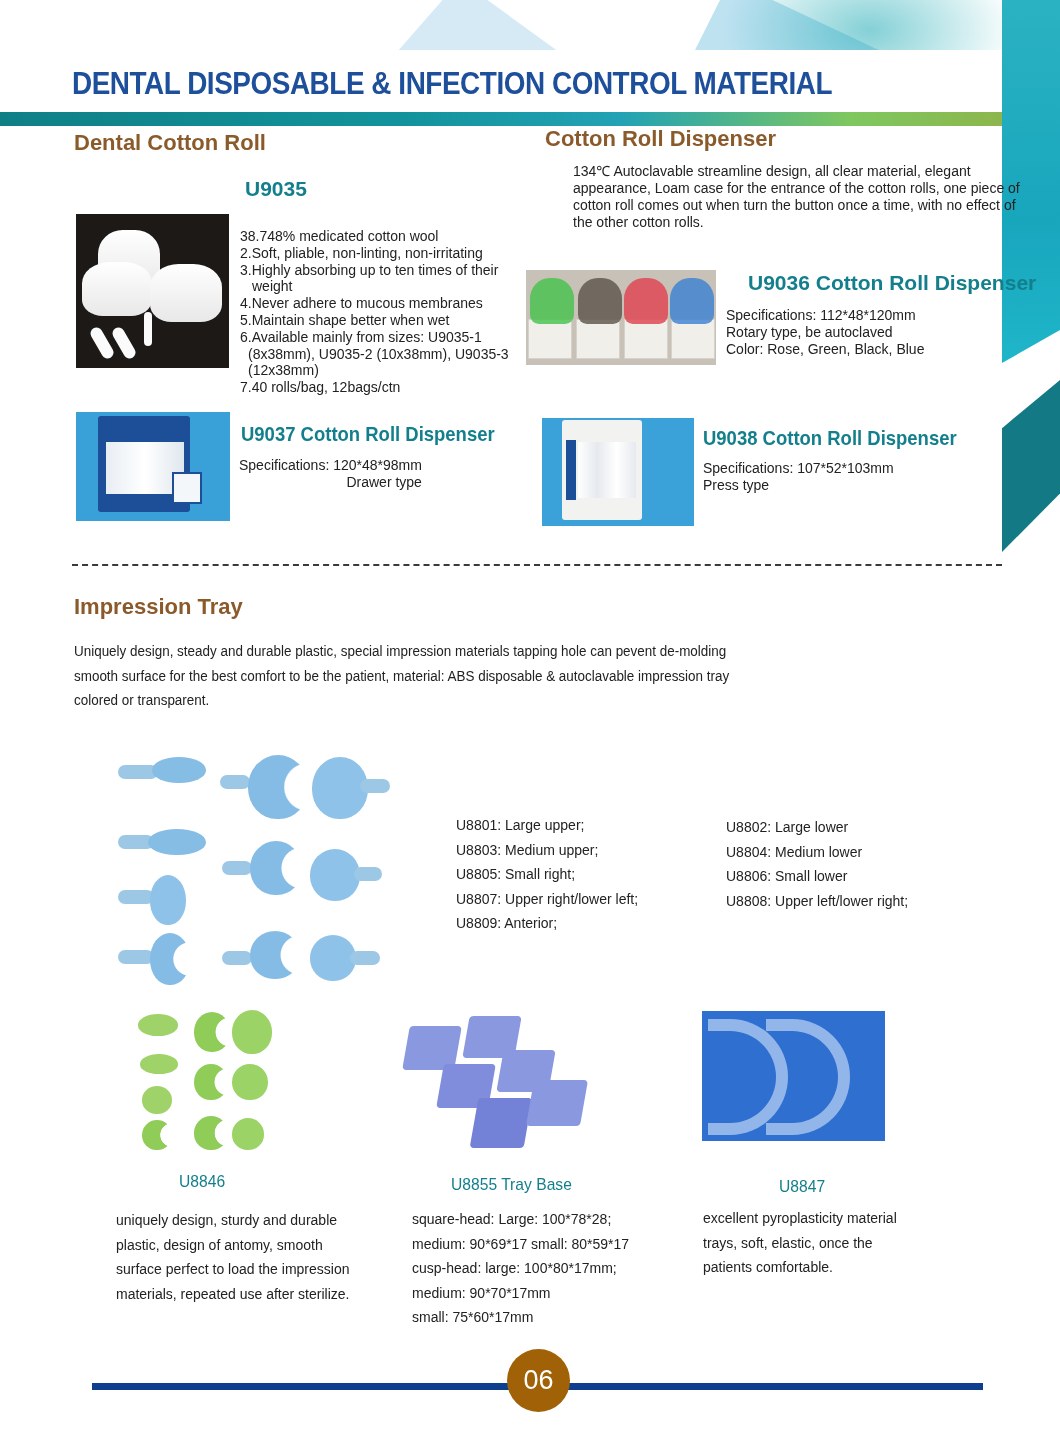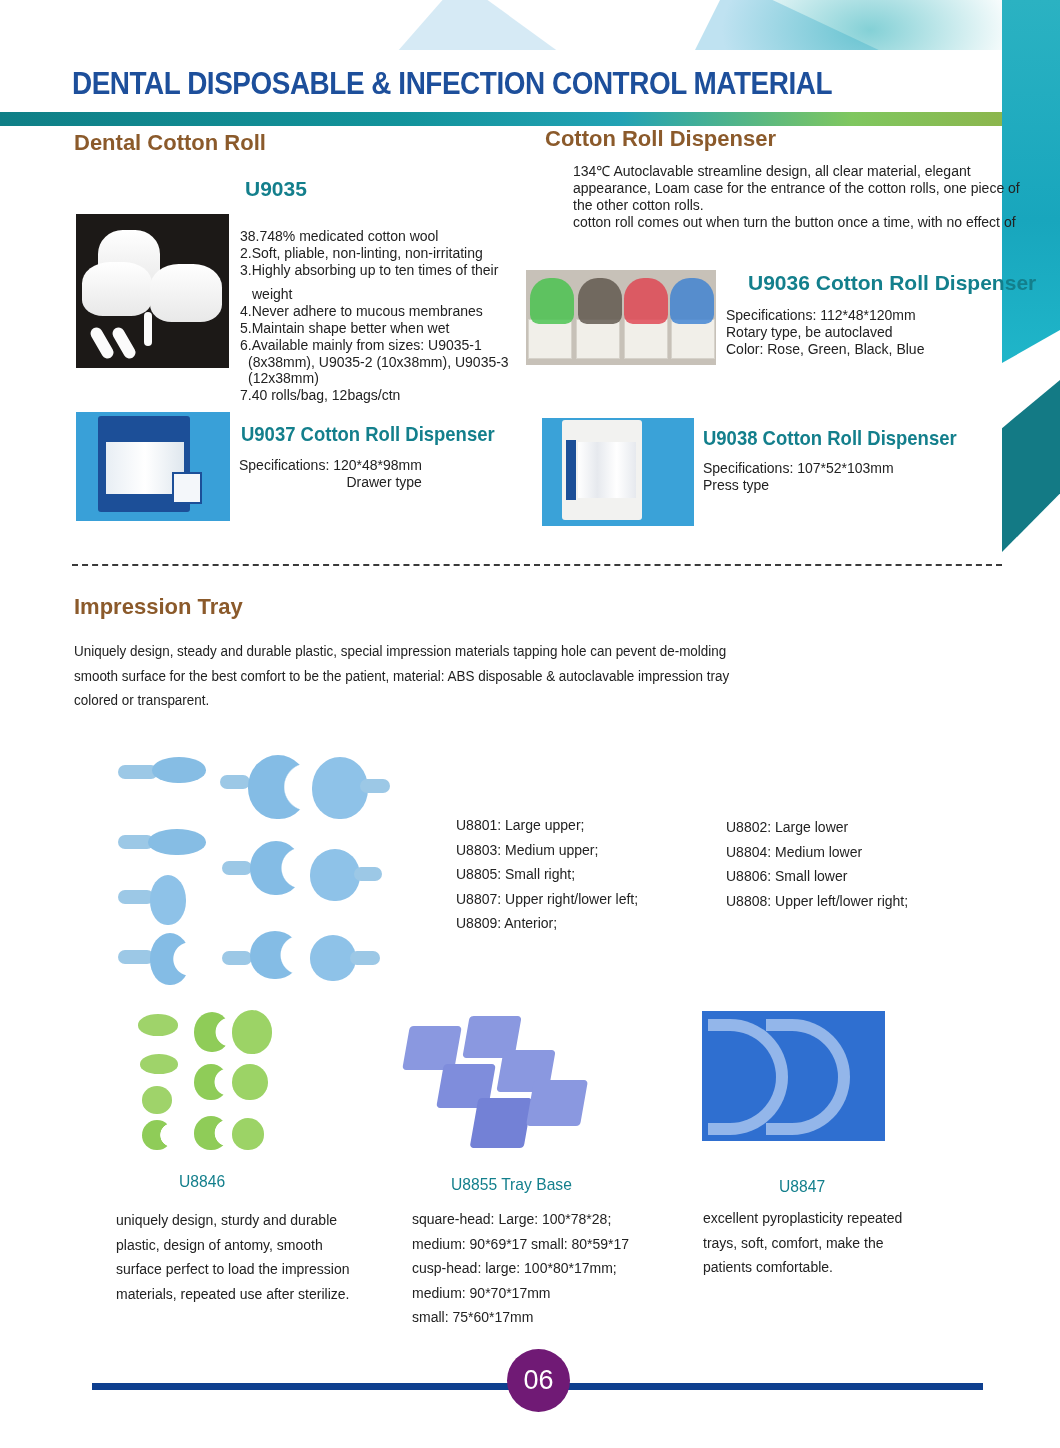--- a/index.html
+++ b/index.html
@@ -25,21 +25,21 @@
     color: #1d4f9b; letter-spacing: -0.5px; transform: scaleX(0.9); transform-origin: left center; white-space: nowrap; }
   .header-bar { position: absolute; left: 0; top: 112px; width: 1002px; height: 14px; z-index: 1;
     background: linear-gradient(90deg, #0f7f86 0%, #12939b 40%, #22a2b4 62%, #7fc75f 85%, #8cb64d 100%); }
 
   
   .section-h { position: absolute; font-size: 22px; font-weight: bold; color: #8b5a2b; z-index: 2; }
   .code-h { position: absolute; font-size: 21px; font-weight: bold; color: #137f8c; z-index: 2; white-space: nowrap; }
   .code-h.condensed { transform: scaleX(0.88); transform-origin: left center; }
   .para { position: absolute; font-size: 14px; line-height: 17px; color: #222; z-index: 2; }
   .list { position: absolute; font-size: 14px; line-height: 16.8px; color: #222; z-index: 2; list-style: none; }
-  .list li.cont { padding-left: 12px; margin-top: 8px; }
+  .list li.cont { padding-left: 12px; }
   .list li.cont2 { padding-left: 8px; }
 
   .photo { position: absolute; z-index: 2; overflow: hidden; }
 
   
   .ph-cotton { left: 76px; top: 214px; width: 153px; height: 154px; background: #1c1917; }
   .roll { position: absolute; background: linear-gradient(180deg, #ffffff, #e8e8e8); border-radius: 40% 40% 30% 30%; }
   .stick { position: absolute; background: #fbfbfb; border-radius: 6px; }
 
   
@@ -62,21 +62,21 @@
   .tray { position: absolute; border-radius: 50% 50% 48% 48%; }
   .handle { position: absolute; border-radius: 8px; }
 
   .spec-text { position: absolute; font-size: 14px; line-height: 24.5px; color: #222; z-index: 2; }
   .spec-text div { white-space: nowrap; }
   .cap { position: absolute; font-size: 17px; color: #137f8c; z-index: 2; transform: scaleX(0.92); transform-origin: left center; white-space: nowrap; }
 
   
   .footer-line { position: absolute; left: 92px; top: 1383px; width: 891px; height: 7px; background: #0e3f8f; z-index: 1; }
   .page-num { position: absolute; left: 507px; top: 1349px; width: 63px; height: 63px; border-radius: 50%;
-    background: #701a75; z-index: 2; display: flex; align-items: center; justify-content: center;
+    background: #a16207; z-index: 2; display: flex; align-items: center; justify-content: center;
     color: #ffffff; font-size: 27px; }
 </style>
 </head>
 <body>
 
 <div class="top-art">
   <div class="tri1"></div>
   <div class="tri2"></div>
   <div class="glow"></div>
   <div class="right-band"></div>
@@ -108,22 +108,22 @@
   <li>6.Available mainly from sizes: U9035-1</li>
   <li class="cont2">(8x38mm), U9035-2 (10x38mm), U9035-3</li>
   <li class="cont2">(12x38mm)</li>
   <li>7.40 rolls/bag, 12bags/ctn</li>
 </ul>
 
 <h2 class="section-h" style="left:545px; top:126px;">Cotton Roll Dispenser</h2>
 <div class="para" style="left:546px; top:163px; width:455px;margin-left:27px;">
   <div>134℃ Autoclavable streamline design, all clear material, elegant</div>
   <div>appearance, Loam case for the entrance of the cotton rolls, one piece of</div>
+  <div>cotton roll comes out when turn the button once a time, with no effect of</div>
   <div>the other cotton rolls.</div>
-  <div>cotton roll comes out when turn the button once a time, with no effect of</div>
 </div>
 
 <div class="photo ph-9036">
   <div class="box" style="left:2px;"></div>
   <div class="box" style="left:50px;"></div>
   <div class="box" style="left:98px;"></div>
   <div class="box" style="left:145px;"></div>
   <div class="heart" style="left:4px; background:#44c24a;"></div>
   <div class="heart" style="left:52px; background:#5b5249;"></div>
   <div class="heart" style="left:98px; background:#e0404e;"></div>
@@ -246,21 +246,21 @@
   <div>materials, repeated use after sterilize.</div>
 </div>
 <div class="spec-text" style="left:412px; top:1207px;">
   <div>square-head: Large: 100*78*28;</div>
   <div>medium: 90*69*17 small: 80*59*17</div>
   <div>cusp-head: large: 100*80*17mm;</div>
   <div>medium: 90*70*17mm</div>
   <div>small: 75*60*17mm</div>
 </div>
 <div class="spec-text" style="left:703px; top:1206px;">
-  <div>excellent pyroplasticity repeated</div>
-  <div>trays, soft, comfort, make the</div>
+  <div>excellent pyroplasticity material</div>
+  <div>trays, soft, elastic, once the</div>
   <div>patients comfortable.</div>
 </div>
 
 <div class="footer-line"></div>
 <div class="page-num">
   <span>06</span>
 </div>
 
 </body></html>

